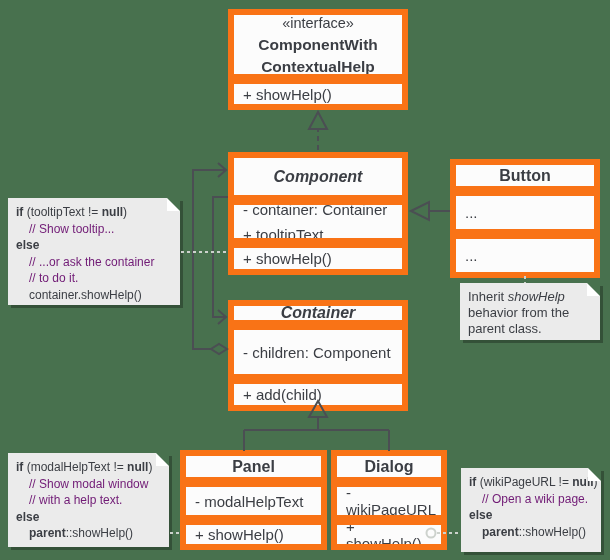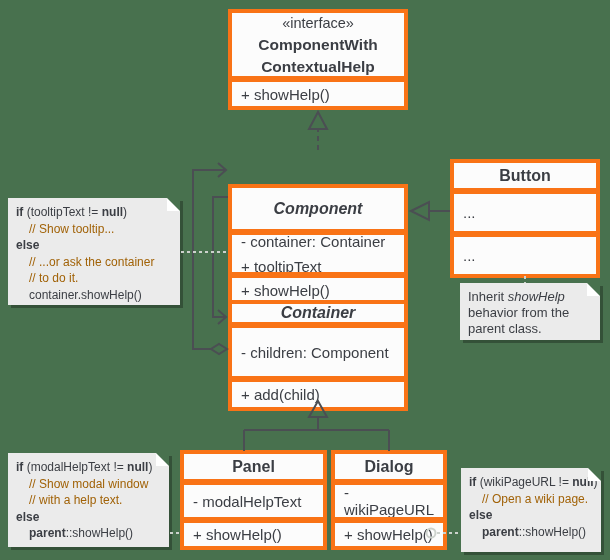--- a/index.html
+++ b/index.html
@@ -1,41 +1,41 @@
 <!DOCTYPE html>
 <html><head>
 <meta charset="utf-8">
 <style>
   * { margin:0; padding:0; box-sizing:border-box; }
   body { font-family:"Liberation Sans","DejaVu Sans",sans-serif; }
   #canvas { position:relative; width:610px; height:560px; background:#48714E; overflow:hidden; }
 
   
   .uml-box { position:absolute; z-index:1; }
-  .comp { border:4px solid #f97316; background:#FCFCFC; border-radius:0;
+  .comp { border:6px solid #f97316; background:#FCFCFC; border-radius:0;
           margin-top:-2px; color:#3B3E44; display:flex; align-items:center;
           padding:0 9px; font-size:15px; overflow:hidden; }
   .comp:first-child { margin-top:0; }
   .title { justify-content:center; font-weight:bold; font-size:16px; padding:0 4px; }
   .abstract { font-style:italic; }
   .iface-title { flex-direction:column; justify-content:center; line-height:22px; }
   .stereo { font-weight:normal; font-size:14.5px; }
   .iface-name { font-weight:bold; font-size:15.5px; }
   .fields { flex-direction:column; align-items:flex-start; justify-content:center; line-height:25px; }
 
   
   .note { position:absolute; z-index:2; background:#EBEBEB; color:#3B3E44;
           box-shadow:3px 3px 0 rgba(0,0,0,0.28); padding:6px 8px 6px 8px;
           font-size:12px; line-height:16.5px; }
   .fold { position:absolute; top:0; right:0; width:0; height:0; border-style:solid;
           border-width:0 13px 13px 0; border-color:transparent #48714E #FFFFFF transparent; }
   .code-line { white-space:nowrap; }
   .code-line b { font-weight:bold; }
   .indent { padding-left:13px; }
-  .comment { color:#a16207; }
+  .comment { color:#701a75; }
   .prose { font-size:13px; line-height:16px; white-space:normal; padding-right:10px; }
 
   svg.overlay { position:absolute; left:0; top:0; z-index:3; pointer-events:none; }
 </style>
 </head>
 <body>
 
 <div id="canvas">
 
   <svg class="overlay" width="610" height="560">
@@ -76,21 +76,21 @@
   <div class="uml-box" style="left:228px; top:9px; width:180px;">
     <div class="comp title iface-title" style="height:71px;">
       <div class="stereo">«interface»</div>
       <div class="iface-name">ComponentWith</div>
       <div class="iface-name">ContextualHelp</div>
     </div>
     <div class="comp" style="height:32px;">+ showHelp()</div>
   </div>
 
   <div class="uml-box" style="left:228px; top:152px; width:180px;">
-    <div class="comp title abstract" style="height:49px;margin-top:32px;">Component</div>
+    <div class="comp title abstract" style="height:49px;">Component</div>
     <div class="comp fields" style="height:45px;">
       <div>- container: Container</div>
       <div>+ tooltipText</div>
     </div>
     <div class="comp" style="height:33px;">+ showHelp()</div>
   </div>
 
   <div class="uml-box" style="left:450px; top:159px; width:150px;">
     <div class="comp title" style="height:33px;">Button</div>
     <div class="comp" style="height:45px;">...</div>

